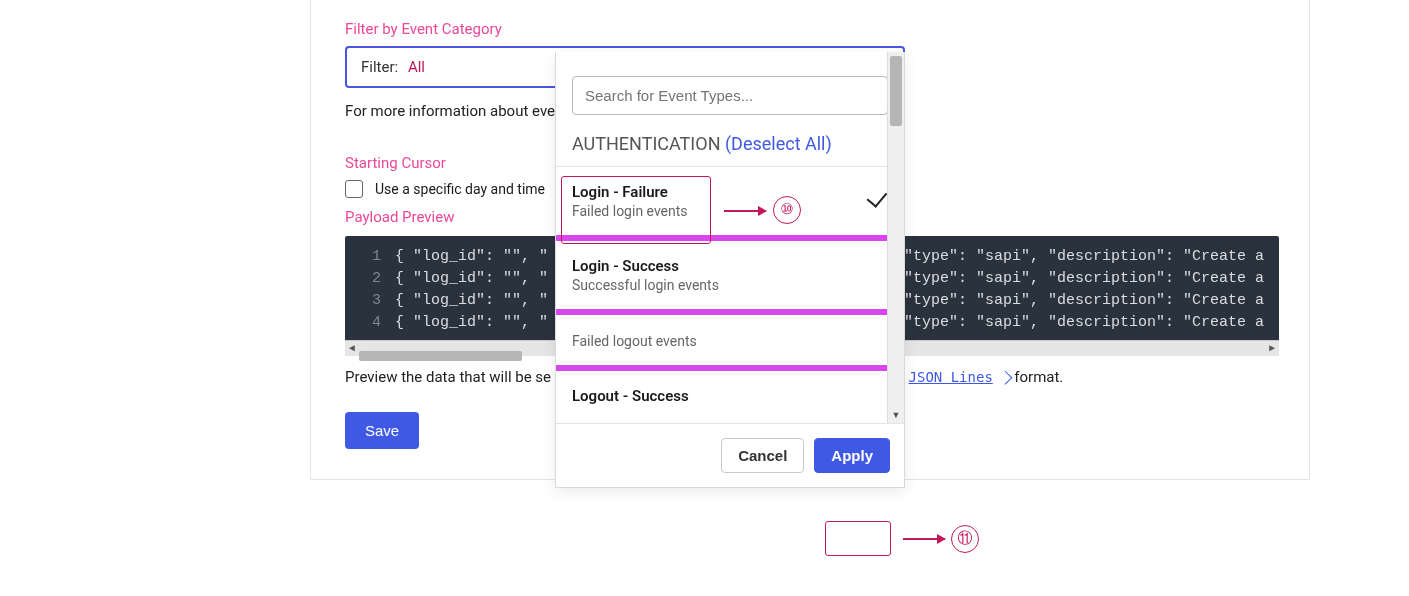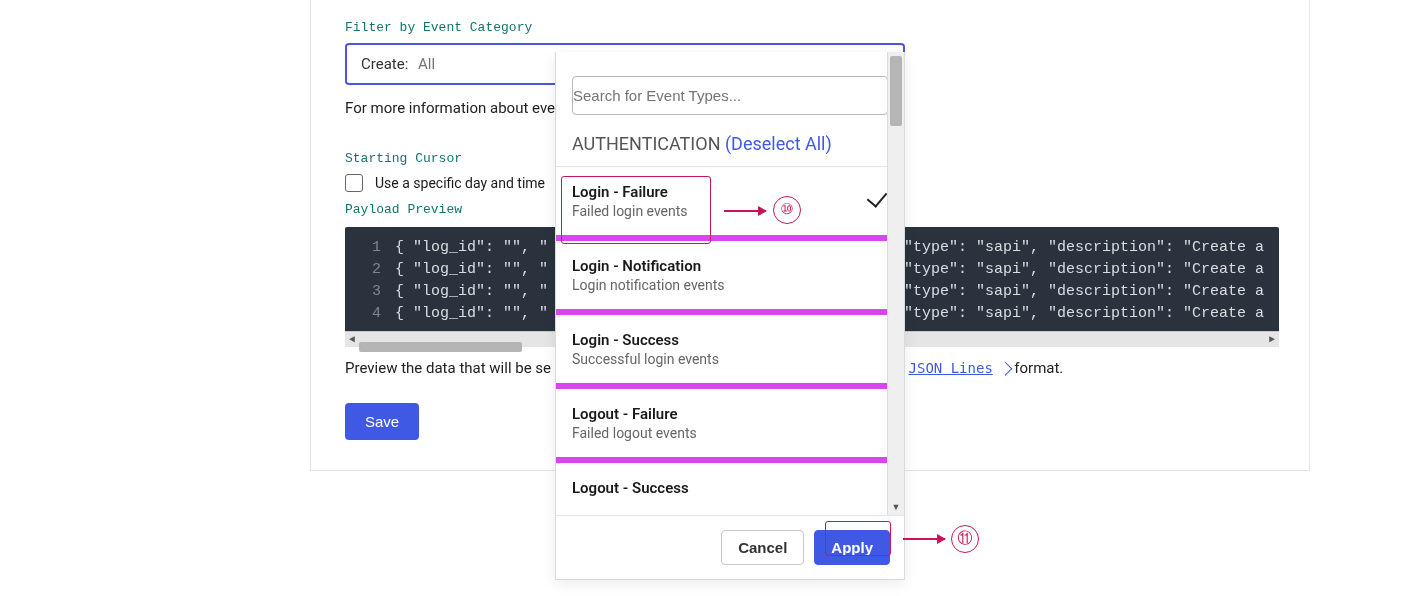--- a/index.html
+++ b/index.html
@@ -17,37 +17,36 @@
     position: absolute;
     left: 310px;
     top: 0;
     width: 1000px;
     background: #fff;
     border: 1px solid #e3e3e3;
     border-top: none;
     padding: 10px 34px 30px 34px;
   }
   .field-label {
-    font-size: 13px;
-    color: #0f766e;
+    font-size: 15px;
+    color: #ec4899;
     margin-bottom: 8px;
     margin-top: 10px;
-    font-family: Liberation Mono, monospace;
   }
   .filter-input-wrap {
     border: 2px solid #4a55e0;
     border-radius: 4px;
     padding: 10px 14px;
     width: 560px;
     font-size: 15px;
     color: #444;
     background: #fff;
   }
   .filter-prompt { color: #333; }
-  .filter-value  { margin-left: 6px; color: #737373; }
+  .filter-value  { margin-left: 6px; color: #be185d; }
   .hint {
     margin-top: 14px;
     color: #222;
     font-size: 15px;
   }
   .checkbox-row {
     display: flex;
     align-items: center;
     gap: 12px;
     margin-top: 8px;
@@ -149,21 +148,21 @@
   .dropdown-body {
     position: relative;
     flex: 1;
     overflow: hidden;
     padding: 24px 0 0 0;
   }
   .dd-search {
     margin: 0 16px 18px 16px;
     border: 1px solid #b8b8b8;
     border-radius: 4px;
-    padding: 10px 0;
+    padding: 10px 12px;
     font-size: 15px;
     color: #ef4444;
     width: calc(100% - 32px);
   }
   .dd-section-hdr {
     padding: 0 16px 12px 16px;
     font-size: 18px;
     color: #555;
   }
   .deselect { color: #3f59e4; }
@@ -256,21 +255,21 @@
   }
 </style>
 </head>
 <body>
 
 <div class="panel">
 
   <div class="field-label">Filter by Event Category</div>
 
   <div class="filter-input-wrap">
-    <span class="filter-prompt">Create:</span>
+    <span class="filter-prompt">Filter:</span>
     <span class="filter-value">All</span>
   </div>
 
   <div class="hint">For more information about eve</div>
 
   <div class="field-label" style="margin-top:34px">Starting Cursor</div>
   <div class="checkbox-row">
     <span class="checkbox"></span>
     <span>Use a specific day and time</span>
   </div>
@@ -316,29 +315,24 @@
       <span>AUTHENTICATION</span>
       <span class="deselect">(Deselect All)</span>
     </div>
     <div class="dd-list">
       <div class="dd-item">
         <div class="dd-item-title">Login - Failure</div>
         <div class="dd-item-desc">Failed login events</div>
         <span class="dd-check"></span>
       </div>
       <div class="dd-item">
-        <div class="dd-item-title">Login - Notification</div>
-        <div class="dd-item-desc">Login notification events</div>
-      </div>
-      <div class="dd-item">
         <div class="dd-item-title">Login - Success</div>
         <div class="dd-item-desc">Successful login events</div>
       </div>
       <div class="dd-item">
-        <div class="dd-item-title">Logout - Failure</div>
         <div class="dd-item-desc">Failed logout events</div>
       </div>
       <div class="dd-item" style="border-bottom:none">
         <div class="dd-item-title">Logout - Success</div>
         <div class="dd-item-desc"></div>
       </div>
     </div>
     <div class="dd-vscroll">
       <div class="dd-vthumb"></div>
       <div class="dd-varr" style="bottom:0">▼</div>

